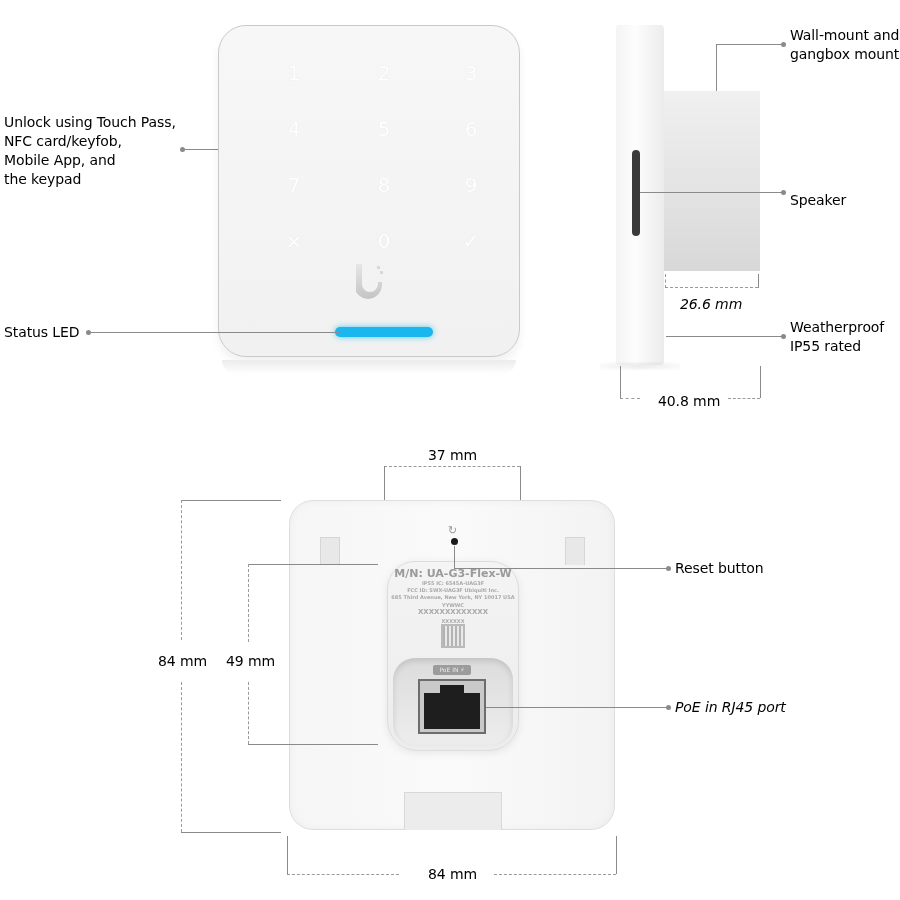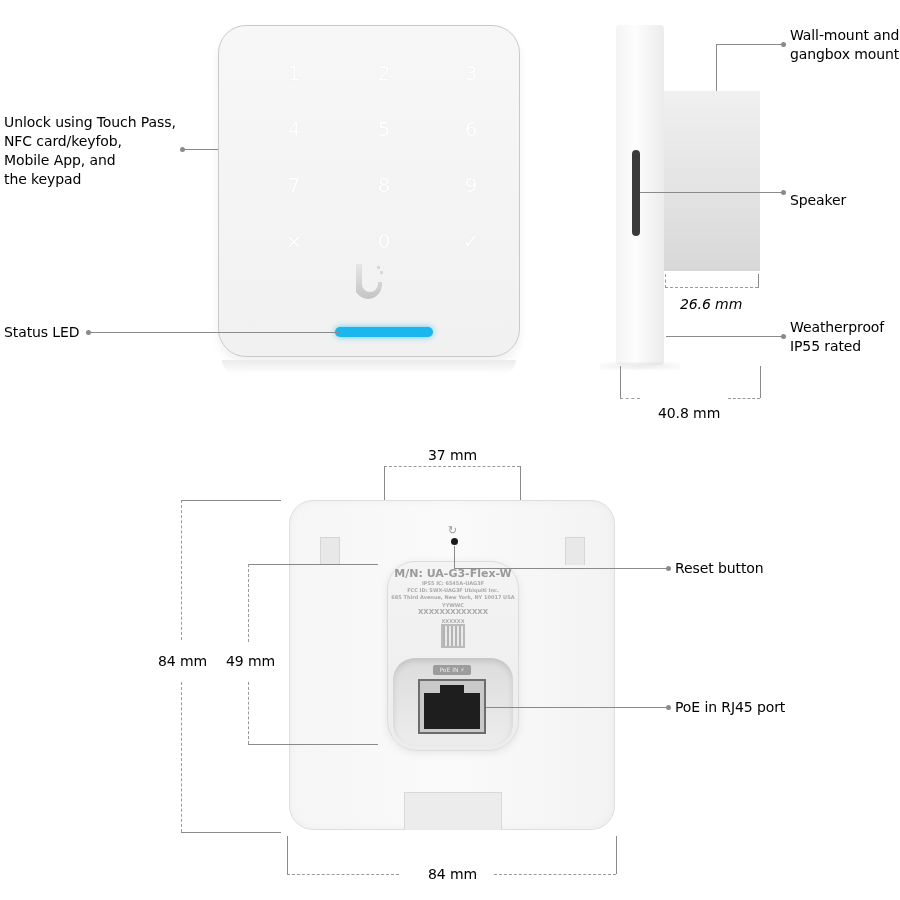--- a/index.html
+++ b/index.html
@@ -118,21 +118,21 @@
 
 <div class="hline" style="left:666px; top:336px; width:116px;"></div>
 <div class="dot" style="left:781px; top:334px;"></div>
 <div class="label" style="left:790px; top:318px;">Weatherproof
 IP55 rated</div>
 
 <div class="vline" style="left:620px; top:366px; height:32px;"></div>
 <div class="dash-h" style="left:620px; top:398px; width:20px;"></div>
 <div class="dash-h" style="left:728px; top:398px; width:32px;"></div>
 <div class="vline" style="left:760px; top:366px; height:32px;"></div>
-<div class="label" style="left:658px; top:404px;">40.8 mm</div>
+<div class="label" style="left:658px; top:392px;">40.8 mm</div>
 
 <div class="label" style="left:428px; top:438px;margin-top:8px;">37 mm</div>
 <div class="dash-h" style="left:384px; top:466px; width:136px;"></div>
 <div class="vline" style="left:384px; top:466px; height:94px;"></div>
 <div class="vline" style="left:520px; top:466px; height:94px;"></div>
 
 <div class="abs back">
   <div class="slot" style="left:30px; top:36px;"></div>
   <div class="slot" style="left:275px; top:36px;"></div>
 </div>
@@ -159,21 +159,21 @@
 
 <div class="abs bottom-notch"></div>
 
 <div class="vline" style="left:454px; top:546px; height:22px;"></div>
 <div class="hline" style="left:454px; top:568px; width:214px;"></div>
 <div class="dot" style="left:666px; top:566px;"></div>
 <div class="label" style="left:675px; top:559px;">Reset button</div>
 
 <div class="hline" style="left:486px; top:707px; width:182px;"></div>
 <div class="dot" style="left:666px; top:705px;"></div>
-<div class="label" style="left:675px; top:698px;">PoE in RJ45 port</div>
+<div class="label" style="left:675px; top:698px;font-style:italic;">PoE in RJ45 port</div>
 
 <div class="hline" style="left:181px; top:500px; width:100px;"></div>
 <div class="dash-v" style="left:181px; top:500px; height:140px;"></div>
 <div class="dash-v" style="left:181px; top:682px; height:150px;"></div>
 <div class="hline" style="left:181px; top:832px; width:100px;"></div>
 <div class="label" style="left:158px; top:652px;">84 mm</div>
 
 <div class="hline" style="left:248px; top:564px; width:130px;"></div>
 <div class="dash-v" style="left:248px; top:564px; height:78px;"></div>
 <div class="dash-v" style="left:248px; top:682px; height:62px;"></div>

